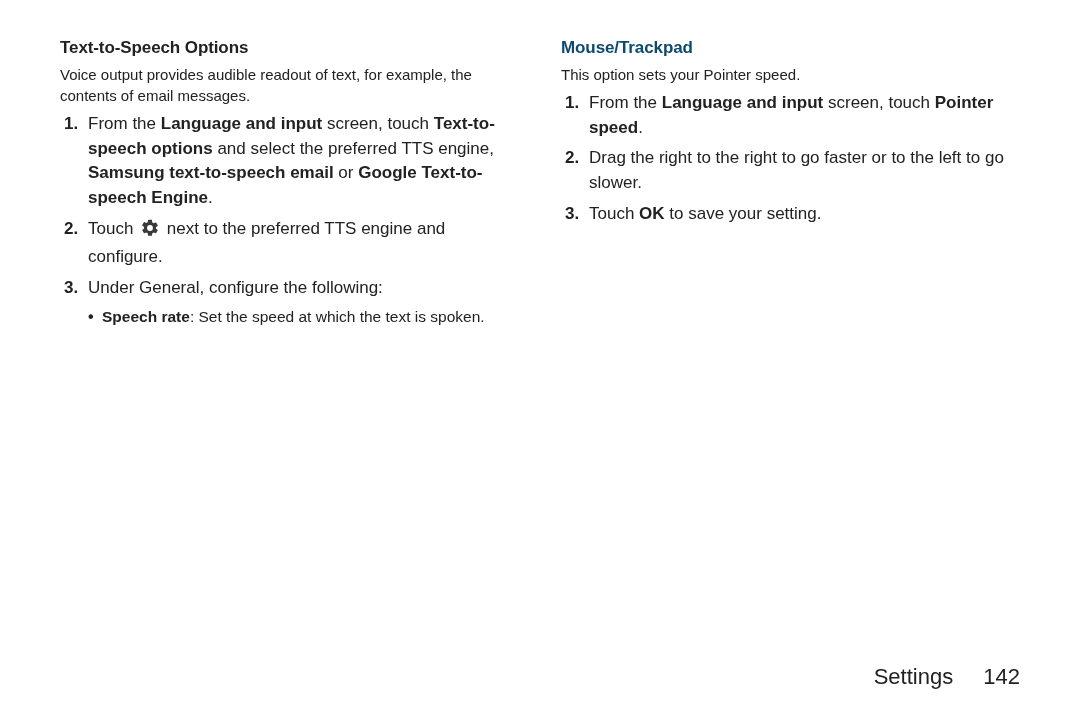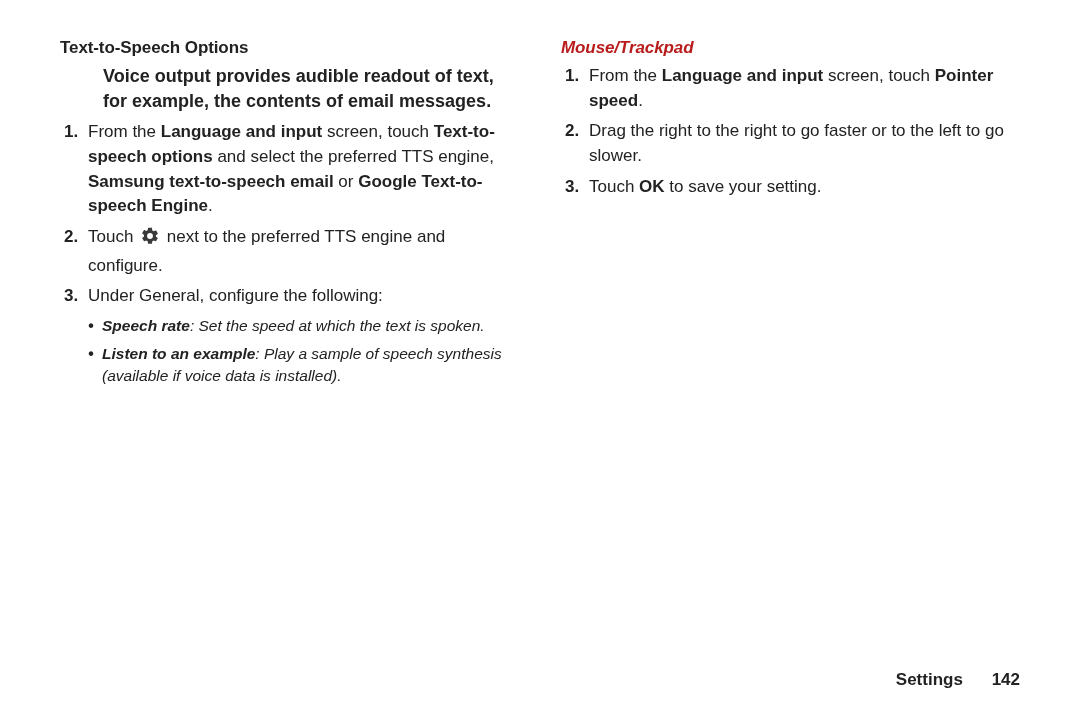--- a/index.html
+++ b/index.html
@@ -18,27 +18,26 @@
   }
   .col {
     flex: 1 1 0;
   }
   .section-title {
     font-weight: 700;
     font-size: 17px;
     margin-bottom: 6px;
     letter-spacing: -0.1px;
   }
-  .section-title.blue { color: #b91c1c; font-style: italic; }
+  .section-title.blue { color: #0c4a6e; }
   .intro {
-    font-size: 18px;
+    font-size: 15px;
     line-height: 1.4;
     margin-bottom: 6px;
-    font-weight: 700;
-    margin-left: 43px;
+    font-weight: 400;
   }
   ol.steps {
     list-style: none;
     counter-reset: step;
     padding-left: 28px;
   }
   ol.steps > li {
     counter-increment: step;
     position: relative;
     font-size: 17px;
@@ -50,21 +49,20 @@
     content: counter(step) ".";
     position: absolute;
     left: -24px;
     font-weight: 700;
     font-size: 17px;
   }
   ul.bul {
     list-style: none;
     padding-left: 14px;
     margin-top: 2px;
-    font-style: italic;
   }
   ul.bul > li {
     position: relative;
     font-size: 15.5px;
     font-weight: 300;
     line-height: 1.42;
     margin-top: 6px;
     font-stretch: condensed;
   }
   ul.bul > li::before {
@@ -77,48 +75,48 @@
   b { font-weight: 700; }
   .gear {
     display: inline-block;
     vertical-align: -4px;
     margin: 0 2px;
   }
   .footer {
     position: absolute;
     bottom: 30px;
     right: 60px;
-    font-size: 17px;
-    font-weight: 700;
+    font-size: 22px;
+    font-weight: 400;
     margin-top: 20px;
   }
   .footer .page-num { margin-left: 24px; }
 </style>
 </head>
 <body>
 
 <div class="cols">
 
   <div class="col">
     <div class="section-title">Text-to-Speech Options</div>
     <div class="intro">Voice output provides audible readout of text, for example, the contents of email messages.</div>
     <ol class="steps" id="left-steps">
         <li>From the <b>Language and input</b> screen, touch <b>Text-to-speech options</b> and select the preferred TTS engine, <b>Samsung text-to-speech email</b> or <b>Google Text-to-speech Engine</b>.</li>
         <li>Touch <span class="gear"><svg width="20" height="20" viewBox="0 0 24 24">
               <path fill="#3a3a3a" d="M19.14,12.94a7.14,7.14,0,0,0,.05-.94,7.14,7.14,0,0,0-.05-.94l2.03-1.58a.5.5,0,0,0,.12-.64l-1.92-3.32a.5.5,0,0,0-.61-.22l-2.39.96a7.03,7.03,0,0,0-1.62-.94l-.36-2.54A.5.5,0,0,0,13.9,2h-3.8a.5.5,0,0,0-.49.42L9.25,4.96a7.03,7.03,0,0,0-1.62.94l-2.39-.96a.5.5,0,0,0-.61.22L2.71,8.48a.5.5,0,0,0,.12.64l2.03,1.58a7.14,7.14,0,0,0-.05.94,7.14,7.14,0,0,0,.05.94L2.83,14.16a.5.5,0,0,0-.12.64l1.92,3.32a.5.5,0,0,0,.61.22l2.39-.96a7.03,7.03,0,0,0,1.62.94l.36,2.54a.5.5,0,0,0,.49.42h3.8a.5.5,0,0,0,.49-.42l.36-2.54a7.03,7.03,0,0,0,1.62-.94l2.39.96a.5.5,0,0,0,.61-.22l1.92-3.32a.5.5,0,0,0-.12-.64ZM12,15.5A3.5,3.5,0,1,1,15.5,12,3.5,3.5,0,0,1,12,15.5Z"></path>
             </svg></span> next to the preferred TTS engine and configure.</li>
         <li>Under General, configure the following:<ul class="bul">
             <li><b>Speech rate</b>: Set the speed at which the text is spoken.</li>
-            <li><b>Listen to an example</b>: Play a sample of speech synthesis (available if voice data is installed).</li>
           </ul></li>
       </ol>
   </div>
 
   <div class="col">
     <div class="section-title blue">Mouse/Trackpad</div>
+    <div class="intro">This option sets your Pointer speed.</div>
     <ol class="steps" id="right-steps">
         <li>From the <b>Language and input</b> screen, touch <b>Pointer speed</b>.</li>
         <li>Drag the right to the right to go faster or to the left to go slower.</li>
         <li>Touch <b>OK</b> to save your setting.</li>
       </ol>
   </div>
 
 </div>
 
 <div class="footer">

